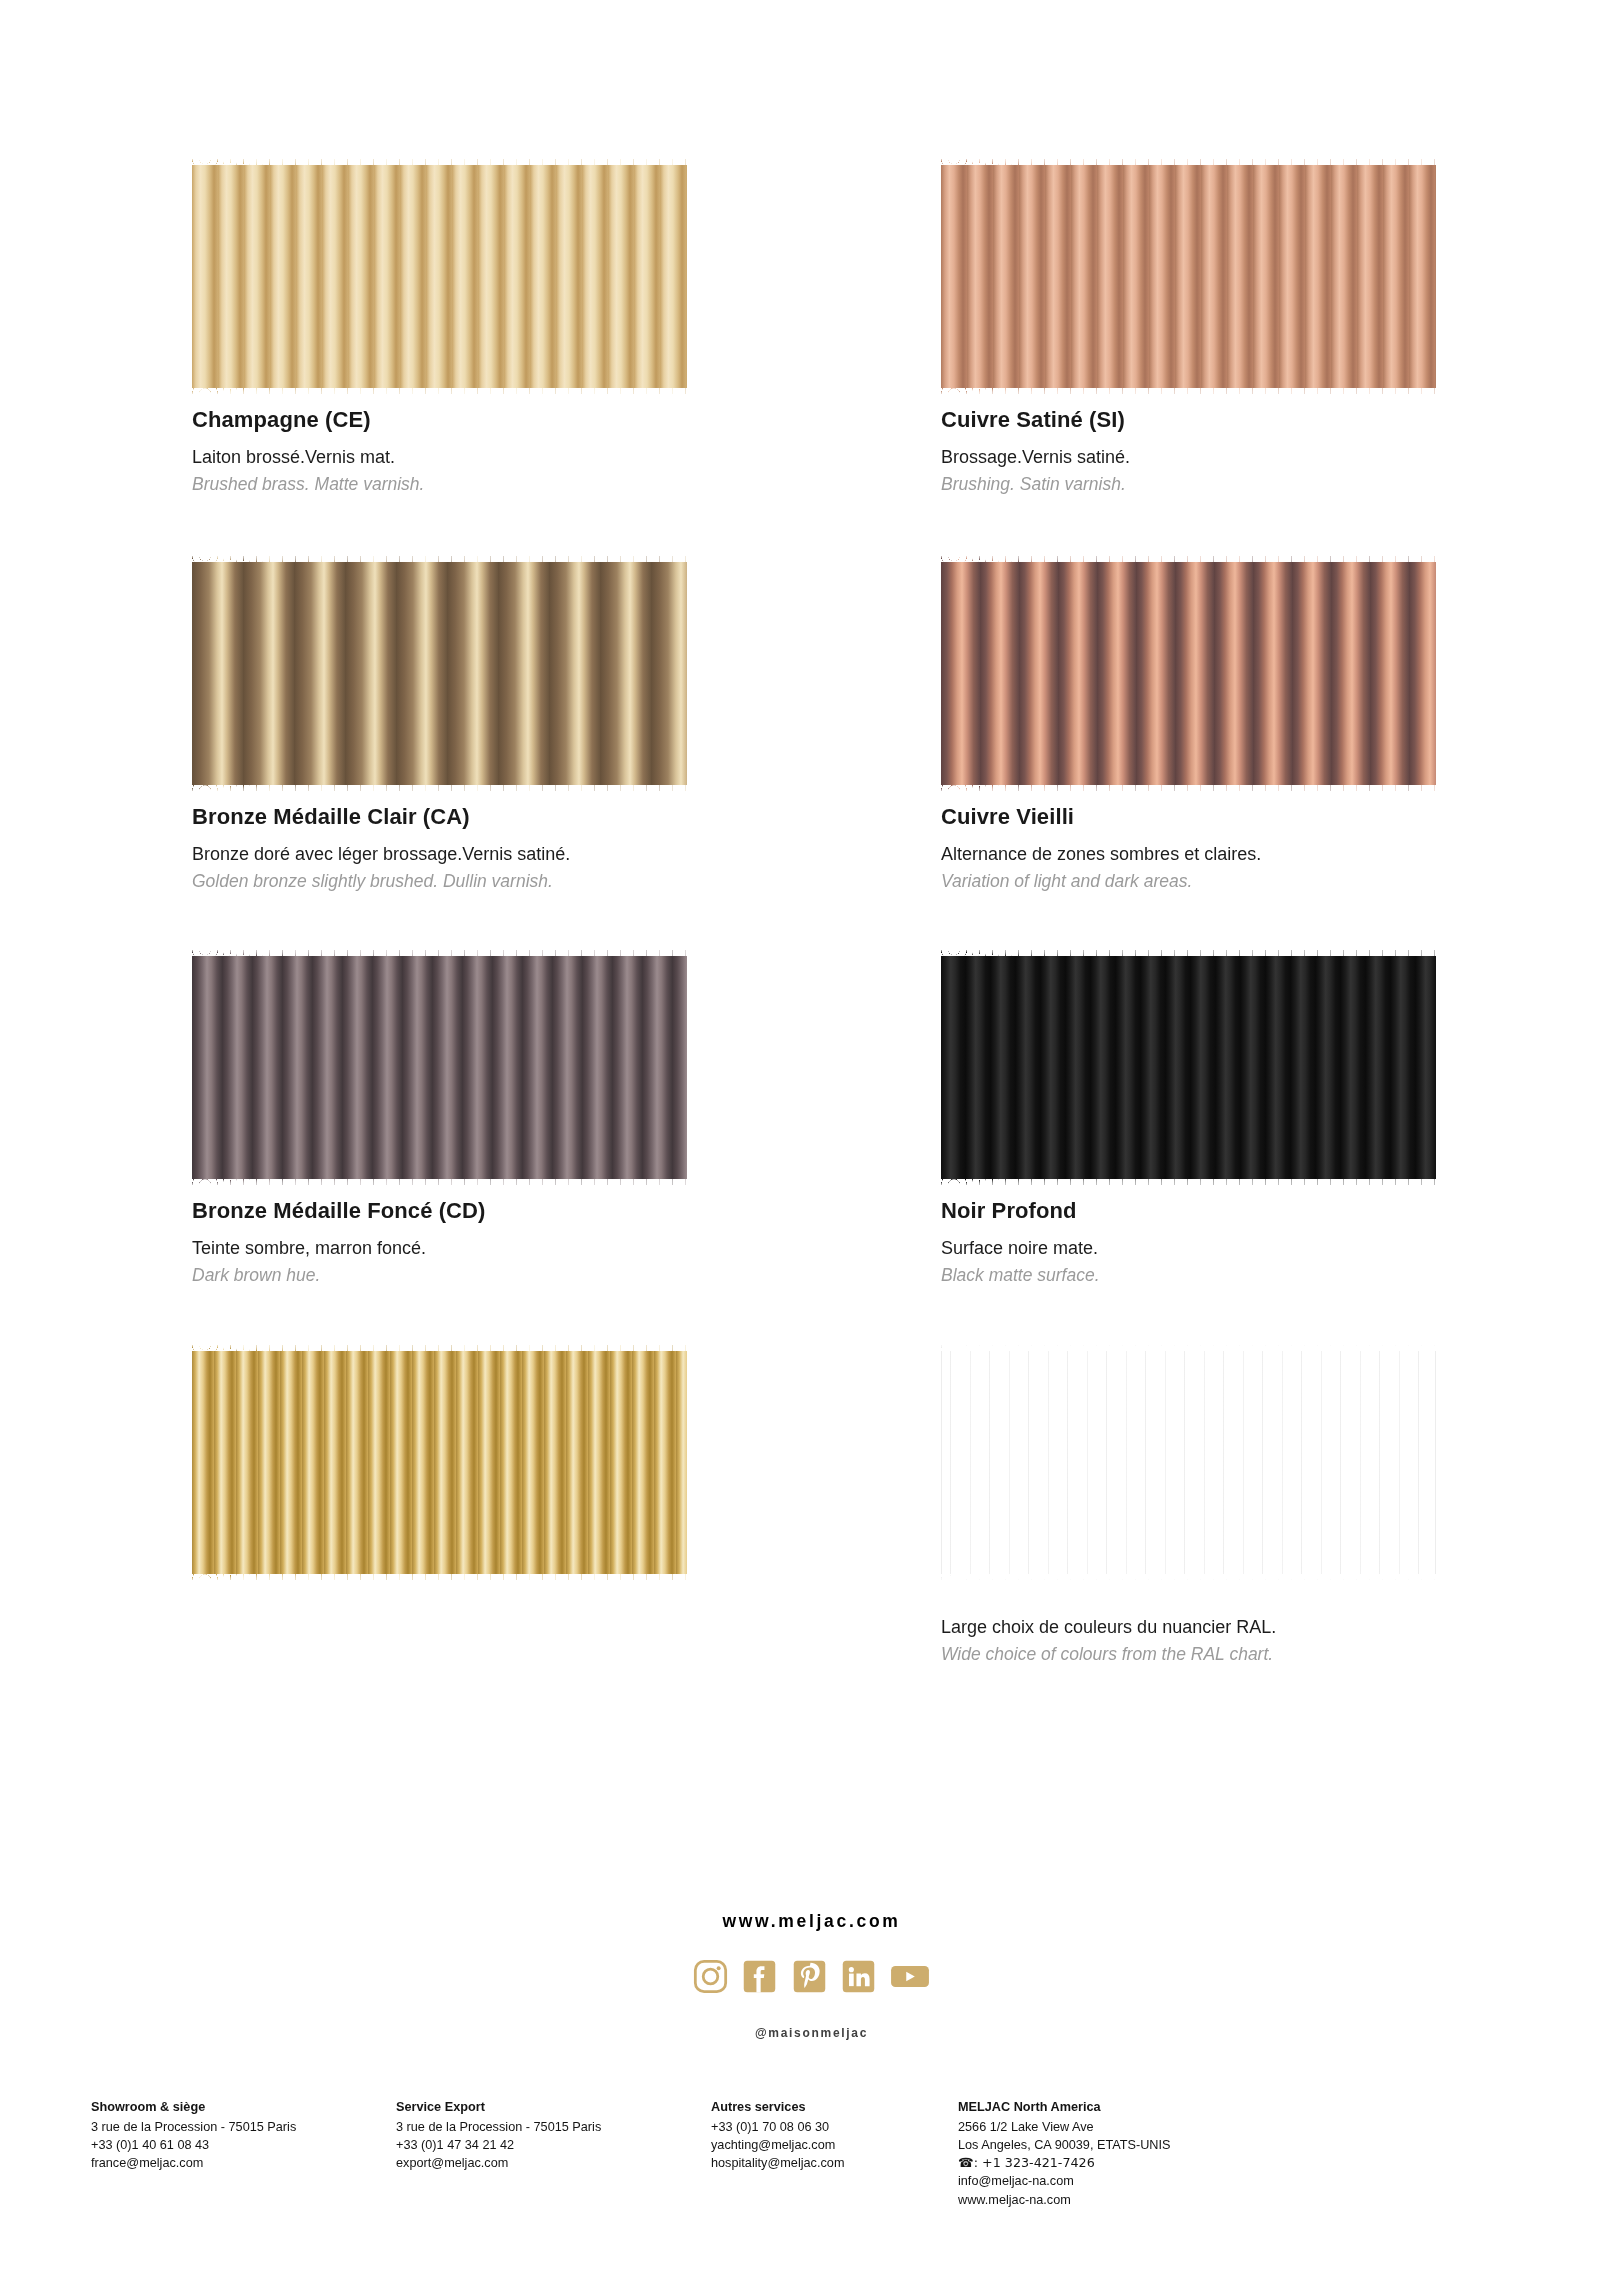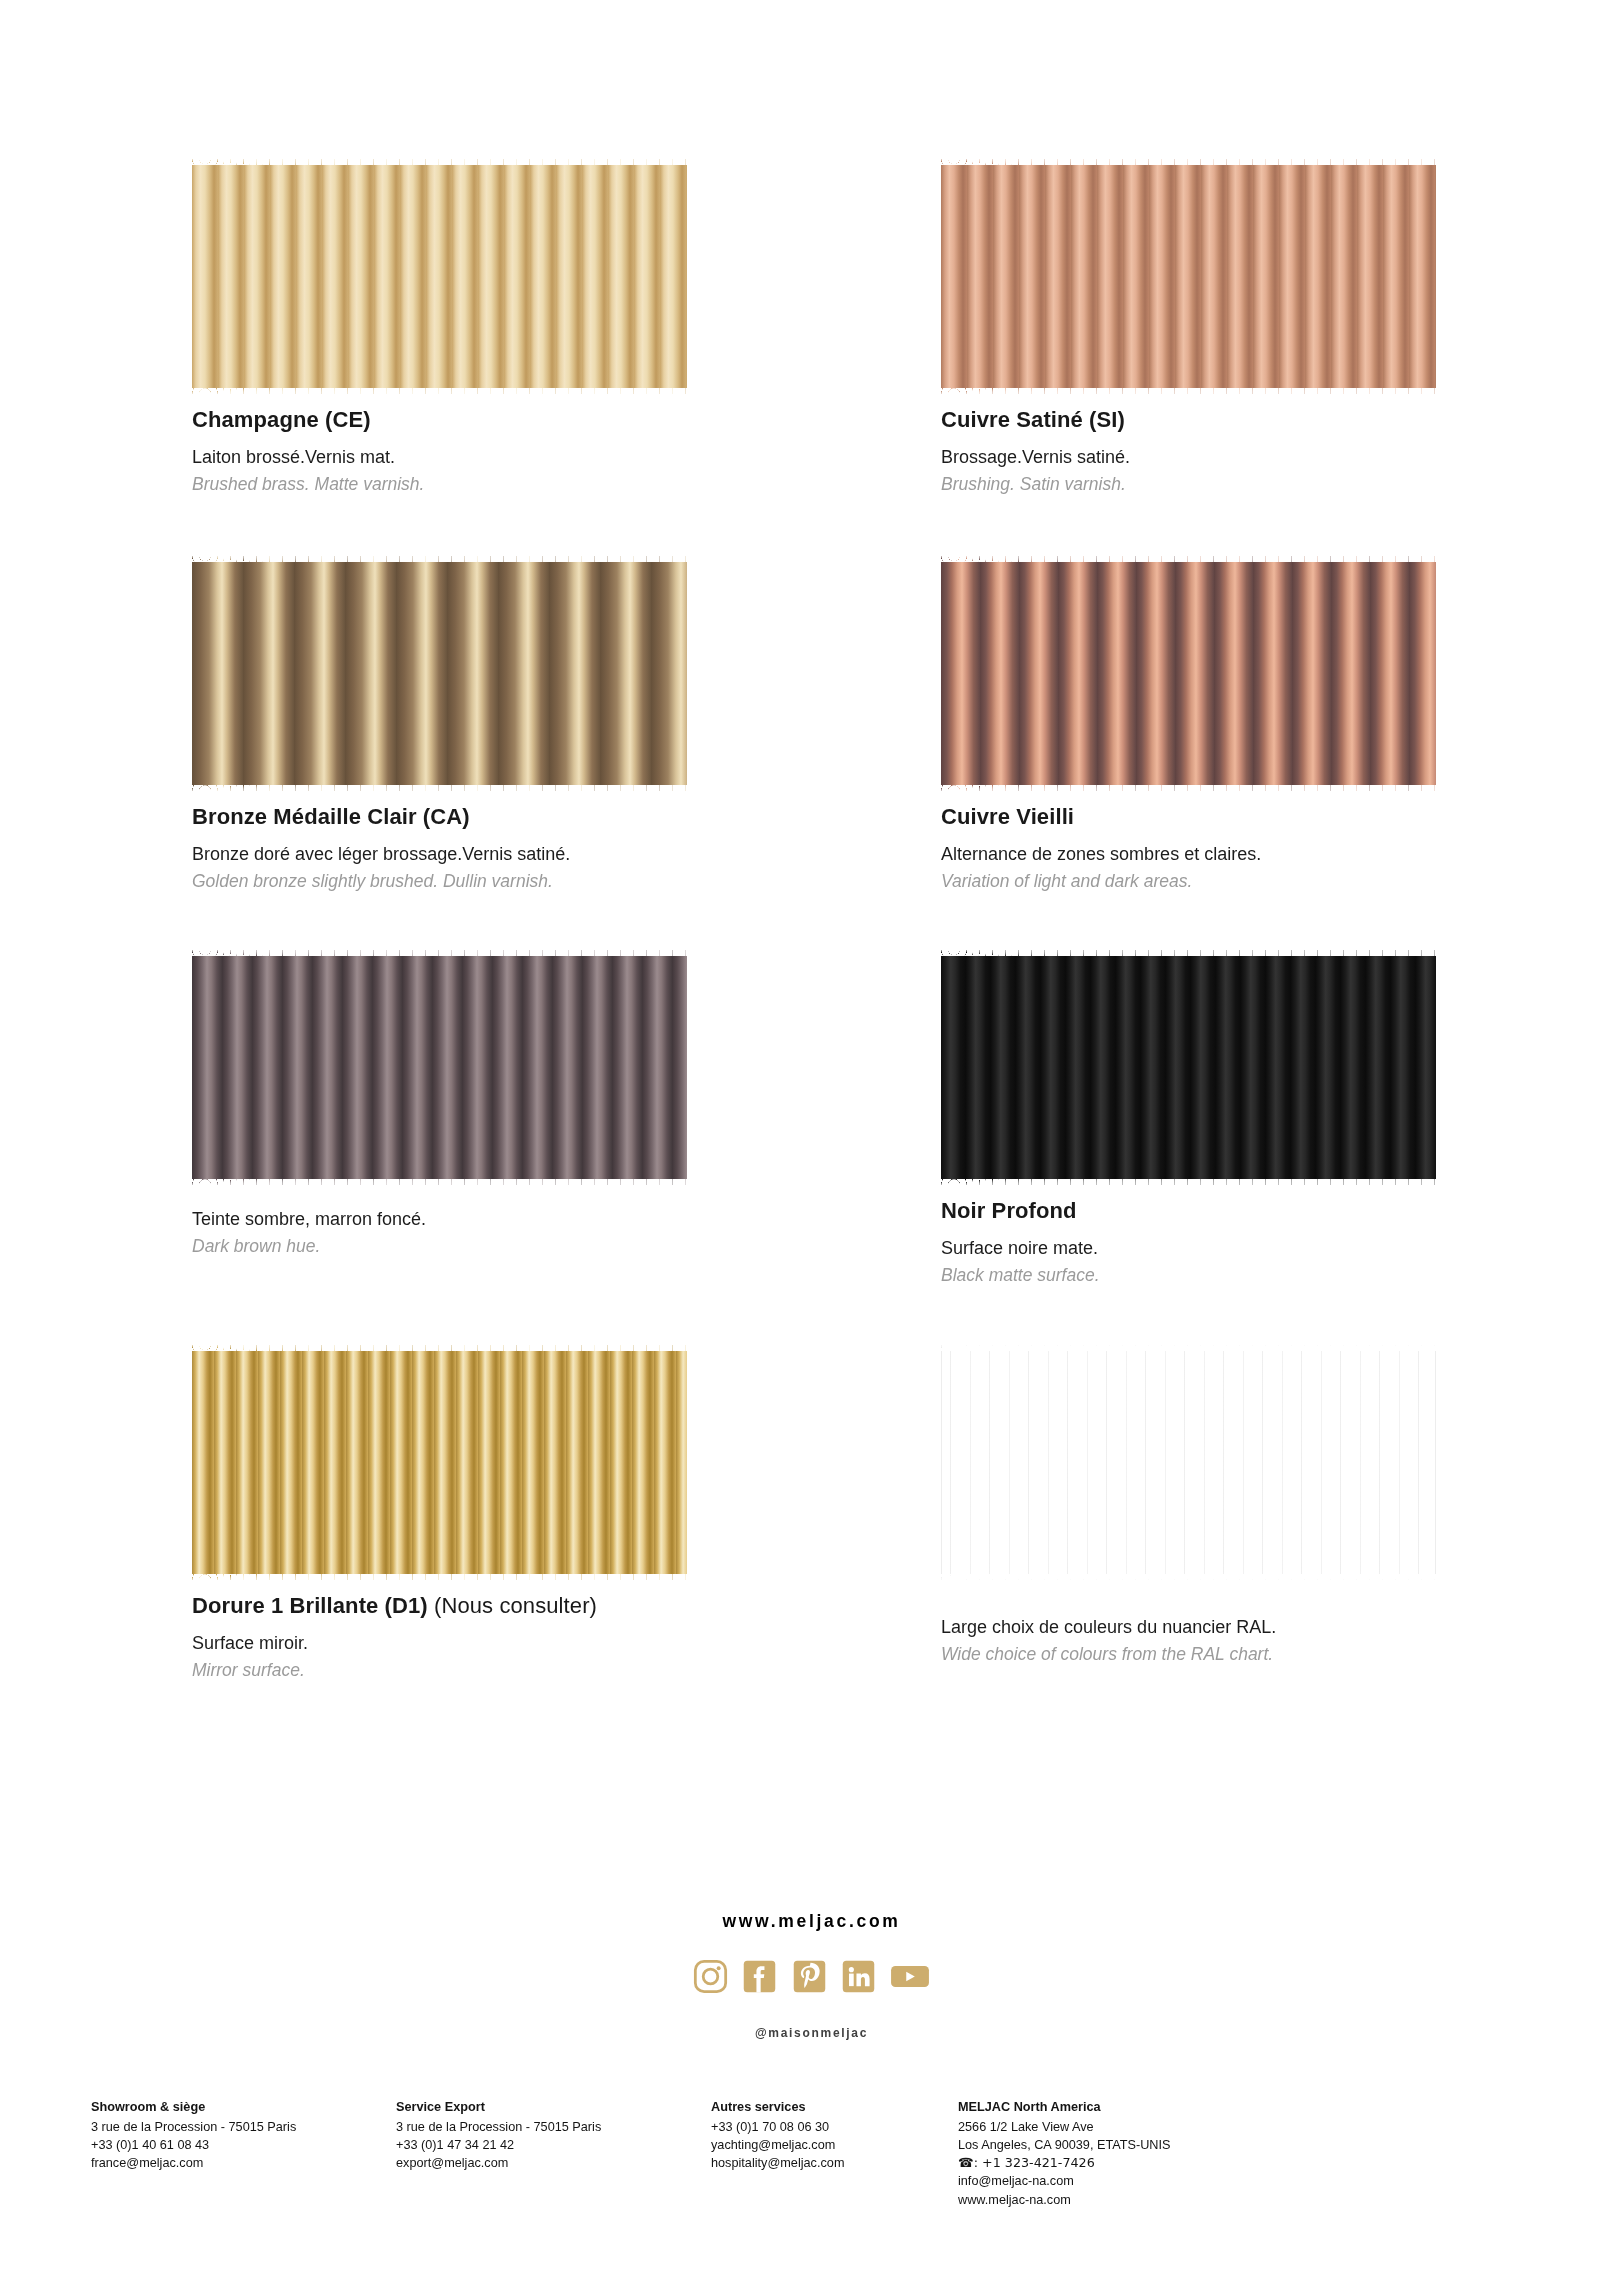--- a/index.html
+++ b/index.html
@@ -361,20 +361,21 @@
       </div>
     </div>
 
     <div class="cell col-left row-3">
       <div class="swatch">
         <div class="swatch-inner flute-bronze-fonce"></div>
         <div class="edge edge-top"></div>
         <div class="edge edge-bottom"></div>
       </div>
       <div class="caption">
+        <div class="cap-title">Bronze Médaille Foncé (CD)</div>
         <div class="cap-fr">Teinte sombre, marron foncé.</div>
         <div class="cap-en">Dark brown hue.</div>
       </div>
     </div>
 
     <div class="cell col-right row-3">
       <div class="swatch">
         <div class="swatch-inner flute-noir"></div>
         <div class="edge edge-top"></div>
         <div class="edge edge-bottom"></div>
@@ -384,25 +385,20 @@
         <div class="cap-fr">Surface noire mate.</div>
         <div class="cap-en">Black matte surface.</div>
       </div>
     </div>
 
     <div class="cell col-left row-4">
       <div class="swatch">
         <div class="swatch-inner flute-dorure"></div>
         <div class="edge edge-top"></div>
         <div class="edge edge-bottom"></div>
-      </div>
-      <div class="caption">
-        <div class="cap-title"><span>Dorure 1 Brillante (D1)</span><span class="sub-note"> (Nous consulter)</span></div>
-        <div class="cap-fr">Surface miroir.</div>
-        <div class="cap-en">Mirror surface.</div>
       </div>
     </div>
 
     <div class="cell col-right row-4 no-title">
       <div class="swatch">
         <div class="swatch-inner flute-ral"></div>
         <div class="edge edge-top"></div>
         <div class="edge edge-bottom"></div>
       </div>
       <div class="caption">

